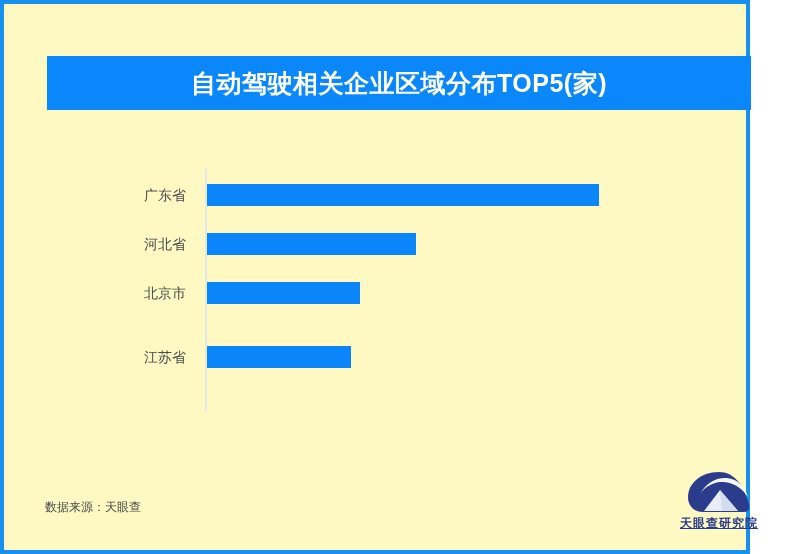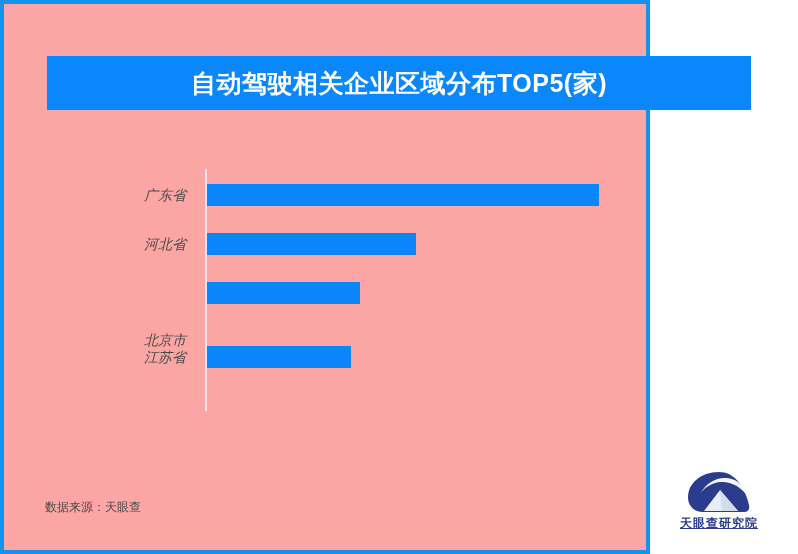--- a/index.html
+++ b/index.html
@@ -8,25 +8,25 @@
   }
   body {
     width: 798px;
     height: 554px;
     background: #ffffff;
     font-family: "Liberation Sans", "DejaVu Sans", sans-serif;
     overflow: hidden;
   }
   #canvas {
     position: relative;
-    width: 650px;
+    width: 750px;
     height: 554px;
     box-sizing: border-box;
     border: 4px solid #1691f0;
-    background: #fca5a5;
+    background: #fef9c3;
   }
   
   #title-banner {
     position: absolute;
     left: 43px;
     top: 52px;
     width: 704px;
     height: 54px;
     background: #0a87fa;
     display: flex;
@@ -41,21 +41,20 @@
     line-height: 1;
     white-space: nowrap;
   }
   
   #chart-area {
     position: absolute;
     left: 0px;
     top: 160px;
     width: 790px;
     height: 250px;
-    font-style: italic;
   }
   #axis-line {
     position: absolute;
     left: 201px;
     top: 5px;
     width: 2px;
     height: 242px;
     background: #e3e6ea;
   }
   .bar-row {
@@ -143,21 +142,21 @@
     </div>
 
     <div class="bar-row" style="top:69px;">
       <span class="bar-label" style="color: rgb(75, 75, 75);">河北省</span>
       <div class="bar-track">
         <div class="bar-fill" style="width: 209px; background: rgb(10, 134, 250);"></div>
       </div>
     </div>
 
     <div class="bar-row" style="top:118px;">
-      <span class="bar-label" style="color: rgb(75, 75, 75); margin-top: 47px;">北京市</span>
+      <span class="bar-label" style="color: rgb(75, 75, 75);">北京市</span>
       <div class="bar-track">
         <div class="bar-fill" style="width: 153px; background: rgb(10, 134, 250);"></div>
       </div>
     </div>
 
     <div class="bar-row" style="top:182px;">
       <span class="bar-label" style="color: rgb(75, 75, 75);">江苏省</span>
       <div class="bar-track">
         <div class="bar-fill" style="width: 144px; background: rgb(10, 134, 250);"></div>
       </div>

